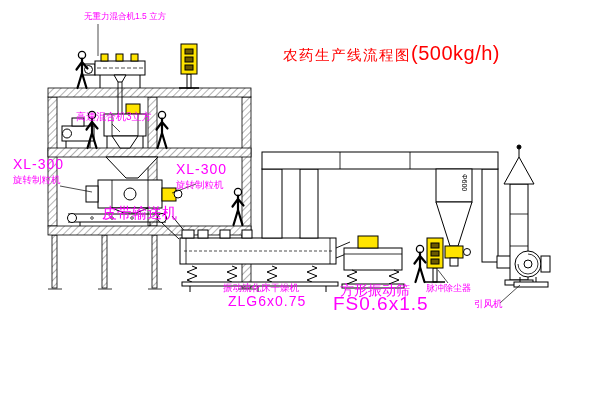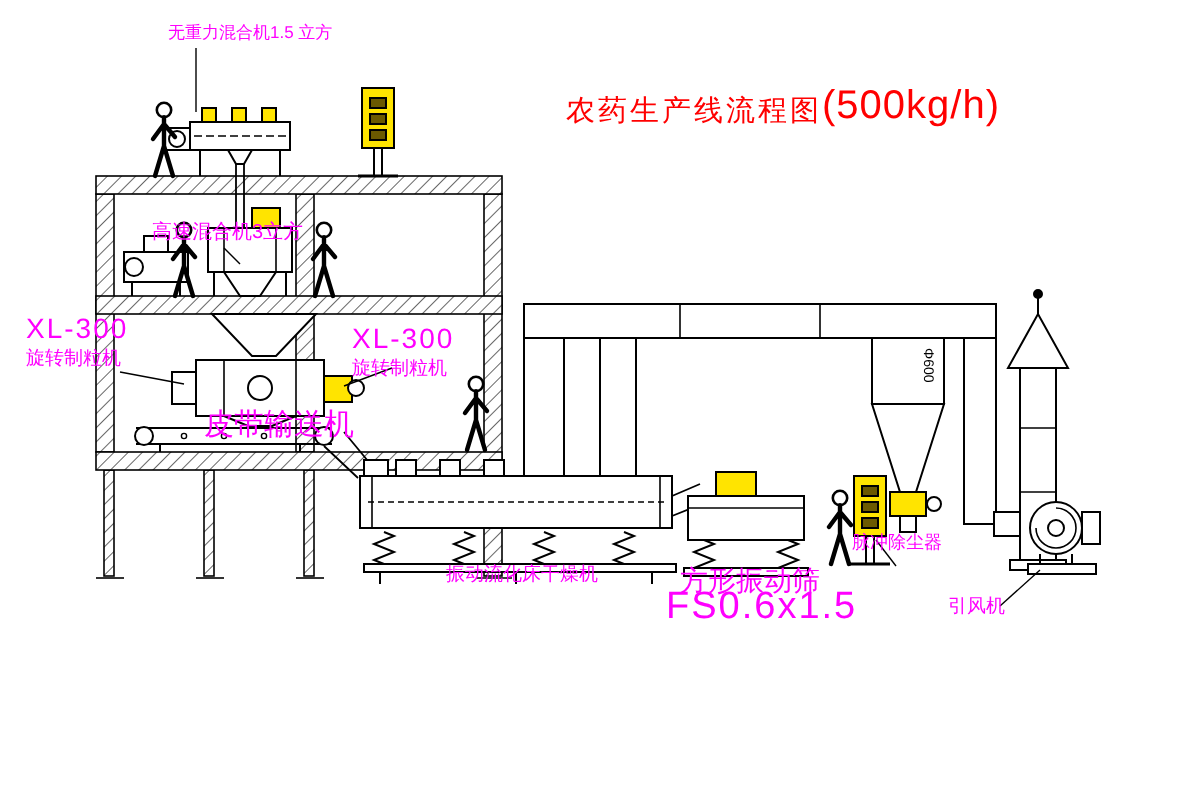--- a/index.html
+++ b/index.html
@@ -204,21 +204,22 @@
 
 <div class="lbl model" style="left:13px;top:157px;font-size:14px">XL-300</div>
 <div class="lbl" style="left:13px;top:175px;font-size:9.5px">旋转制粒机</div>
 
 <div class="lbl model" style="left:176px;top:162px;font-size:14px">XL-300</div>
 <div class="lbl" style="left:176px;top:180px;font-size:9.5px">旋转制粒机</div>
 
 <div class="lbl" style="left:102px;top:205px;font-size:15px">皮带输送机</div>
 
 <div class="lbl" style="left:223px;top:283px;font-size:9.5px">振动流化床干燥机</div>
+<div class="lbl model" style="left:228px;top:294px;font-size:14px">ZLG6x0.75</div>
 
 <div class="lbl" style="left:340px;top:283px;font-size:14px">方形振动筛</div>
 <div class="lbl model" style="left:333px;top:294px;font-size:19px">FS0.6x1.5</div>
 
-<div class="lbl" style="left:426px;top:267px;font-size:9px">脉冲除尘器</div>
+<div class="lbl" style="left:426px;top:284px;font-size:9px">脉冲除尘器</div>
 
 <div class="lbl" style="left:474px;top:299px;font-size:9.5px">引风机</div>
 
 </div>
 
 </body></html>

